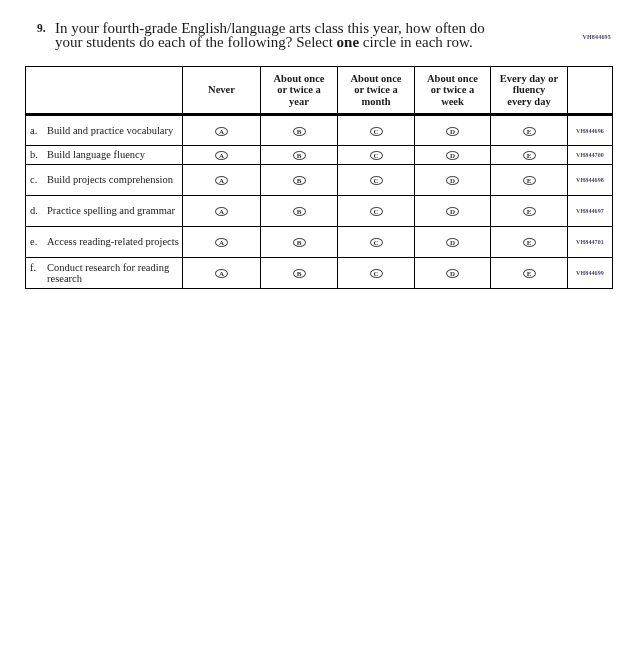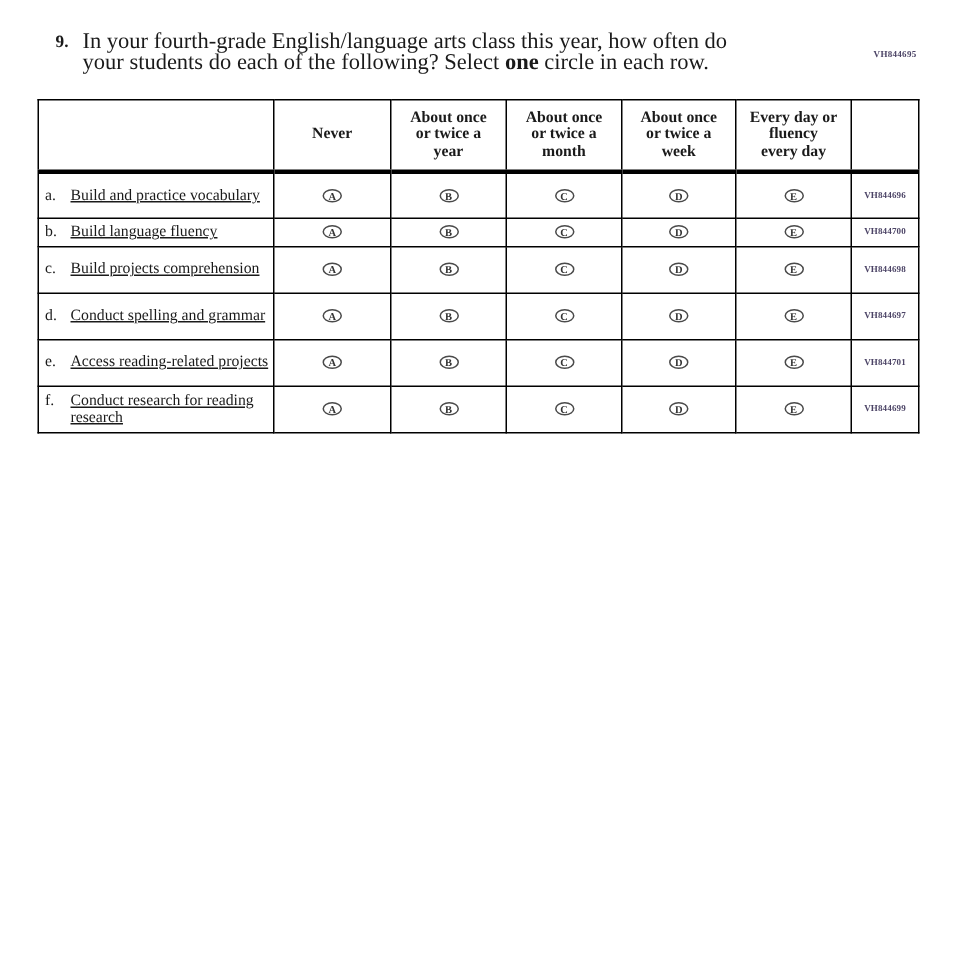--- a/index.html
+++ b/index.html
@@ -69,21 +69,20 @@
   }
   .label-wrap { display: flex; }
   .row-letter {
     flex: 0 0 17px;
     font-size: 10.5px;
     line-height: 11.5px;
   }
   .row-label {
     font-size: 10.5px;
     line-height: 11.5px;
-    text-decoration: underline;
   }
   td.bubble-cell {
     text-align: center;
     vertical-align: middle;
   }
   .bubble {
     display: inline-block;
     width: 13px;
     height: 9px;
     border: 1px solid #4a4a4a;
@@ -191,21 +190,21 @@
         <td class="bubble-cell"><span class="bubble">B</span></td>
         <td class="bubble-cell"><span class="bubble">C</span></td>
         <td class="bubble-cell"><span class="bubble">D</span></td>
         <td class="bubble-cell"><span class="bubble">E</span></td>
         <td class="code-cell">VH844698</td>
       </tr>
       <tr class="row-tall">
         <td class="label-cell">
           <div class="label-wrap">
             <span class="row-letter">d.</span>
-            <span class="row-label">Conduct spelling and grammar</span>
+            <span class="row-label">Practice spelling and grammar</span>
           </div>
         </td>
         <td class="bubble-cell"><span class="bubble">A</span></td>
         <td class="bubble-cell"><span class="bubble">B</span></td>
         <td class="bubble-cell"><span class="bubble">C</span></td>
         <td class="bubble-cell"><span class="bubble">D</span></td>
         <td class="bubble-cell"><span class="bubble">E</span></td>
         <td class="code-cell">VH844697</td>
       </tr>
       <tr class="row-tall">

